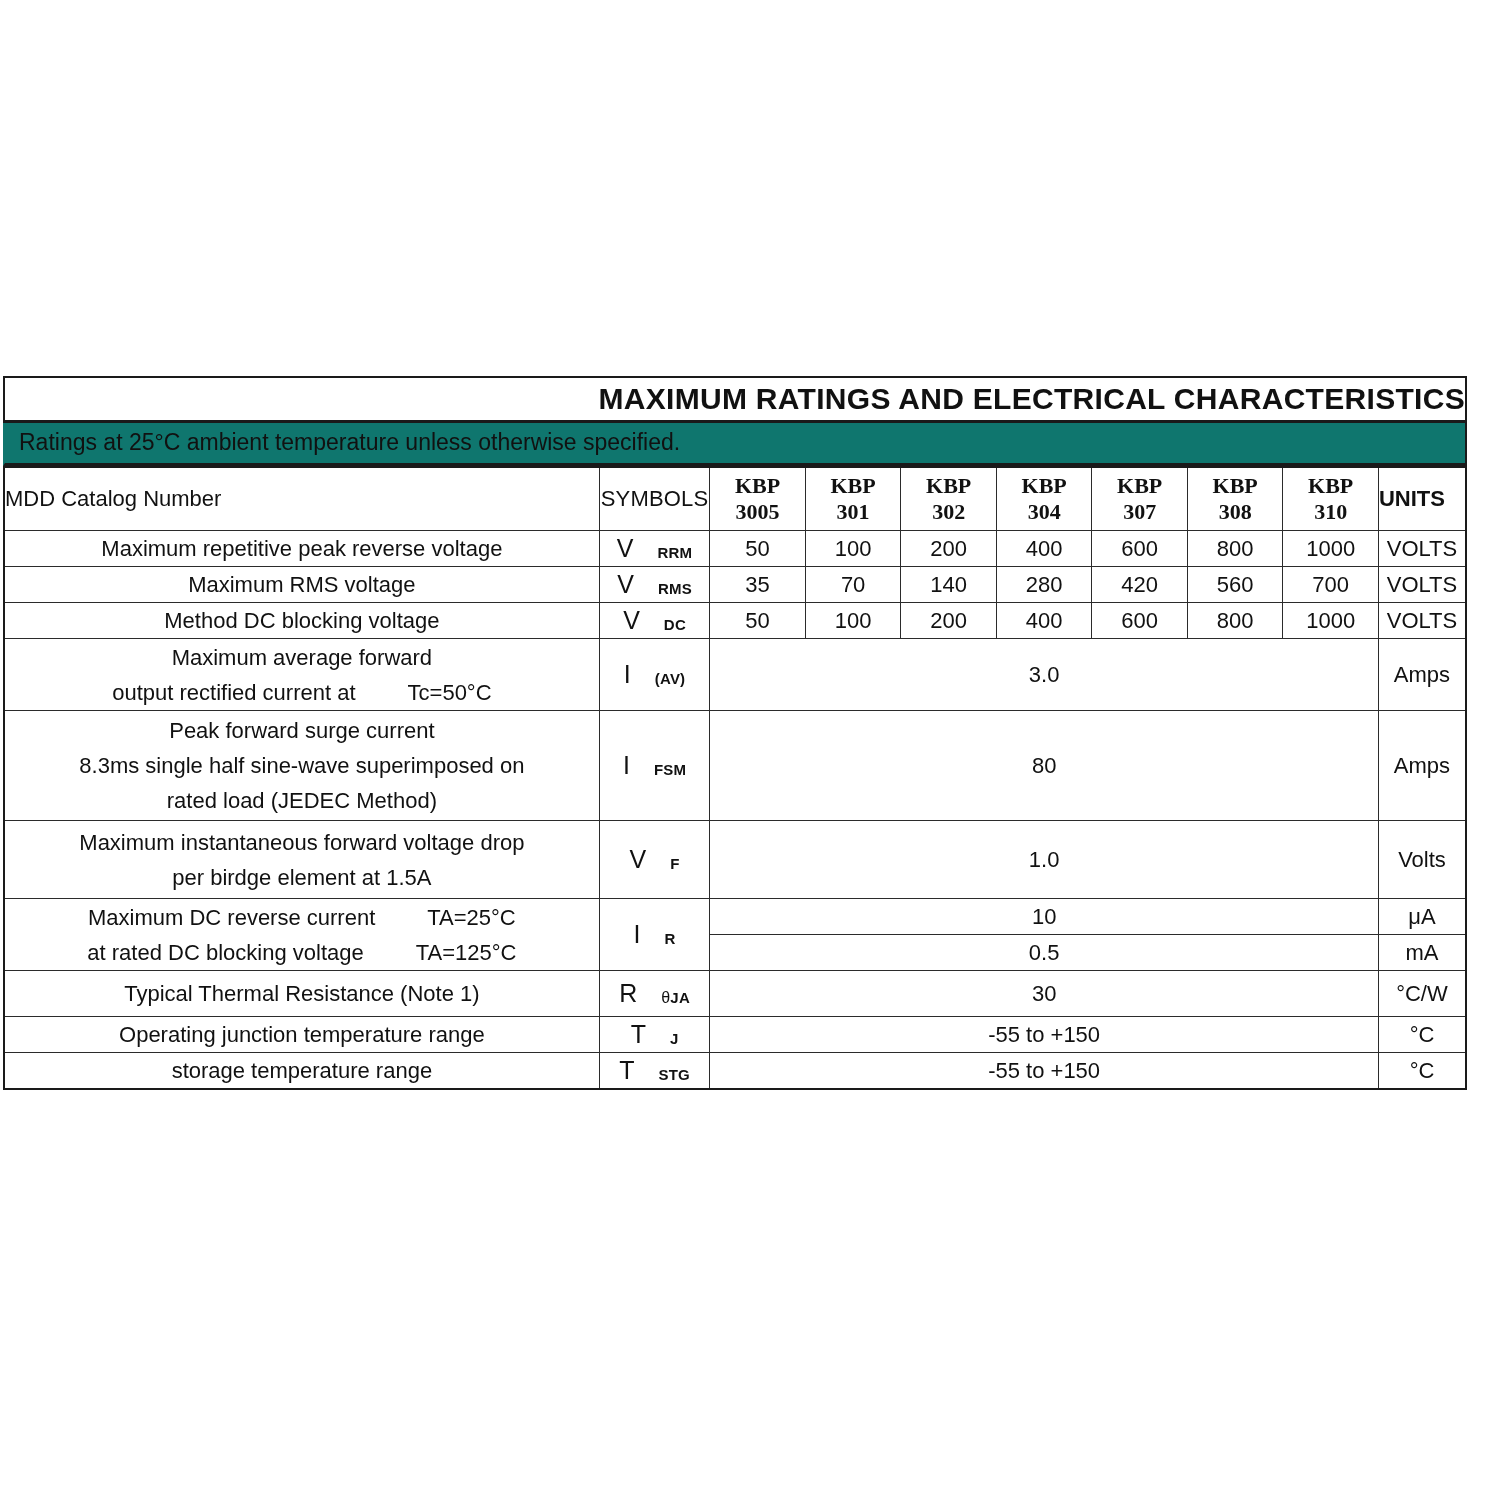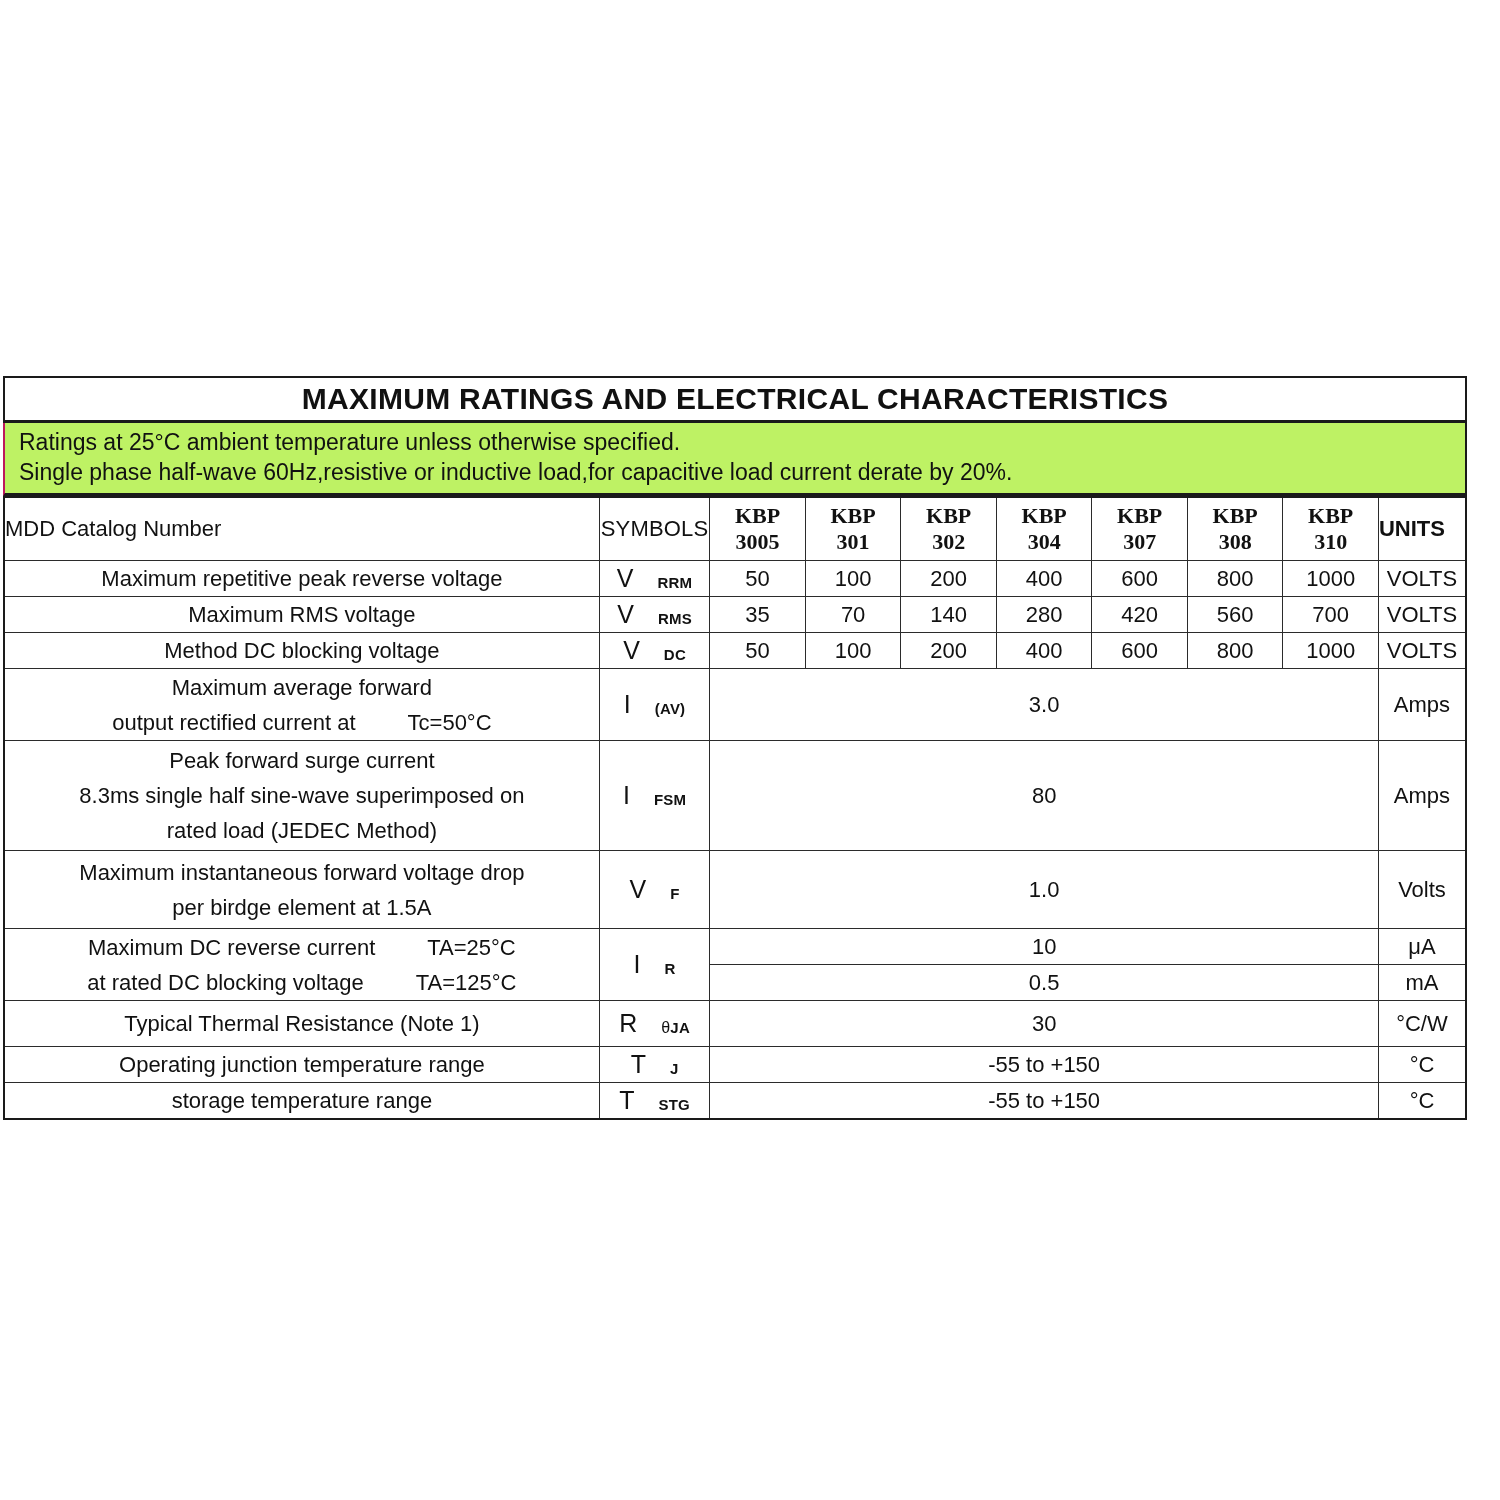--- a/index.html
+++ b/index.html
@@ -23,38 +23,38 @@
     width: 1464px;
   }
 
   
   .title-band {
     border: 2px solid #1a1a1a;
     border-bottom: 3px solid #1a1a1a;
     height: 42px;
     display: flex;
     align-items: center;
-    justify-content: center;
+    justify-content: flex-end;
     background: #fff;
   }
   .title-text {
     font-size: 30px;
     font-weight: bold;
     letter-spacing: 0.3px;
     white-space: nowrap;
     line-height: 1;
   }
 
   
   .notes-band {
-    border-left: 2px solid #be185d;
+    border-left: 2px solid #0f766e;
     border-right: 2px solid #1a1a1a;
     border-bottom: 3px solid #1a1a1a;
     padding: 4px 0 6px 14px;
-    background: #bef264;
+    background: #0f766e;
   }
   .note-line {
     font-size: 23px;
     line-height: 30px;
     white-space: nowrap;
   }
 
   
   table.specs {
     border-collapse: collapse;
@@ -149,21 +149,20 @@
 <body>
 
 <div id="sheet">
 
   <div class="title-band">
     <div class="title-text">MAXIMUM RATINGS AND ELECTRICAL CHARACTERISTICS</div>
   </div>
 
   <div class="notes-band">
     <div class="note-line">Ratings at 25°C ambient temperature unless otherwise specified.</div>
-    <div class="note-line">Single phase half-wave 60Hz,resistive or inductive load,for capacitive load current derate by 20%.</div>
   </div>
 
   <table class="specs">
     <colgroup>
       <col class="c-desc">
         <col class="c-sym">
       <col class="c-v">
         <col class="c-v">
         <col class="c-v">
         <col class="c-v">

